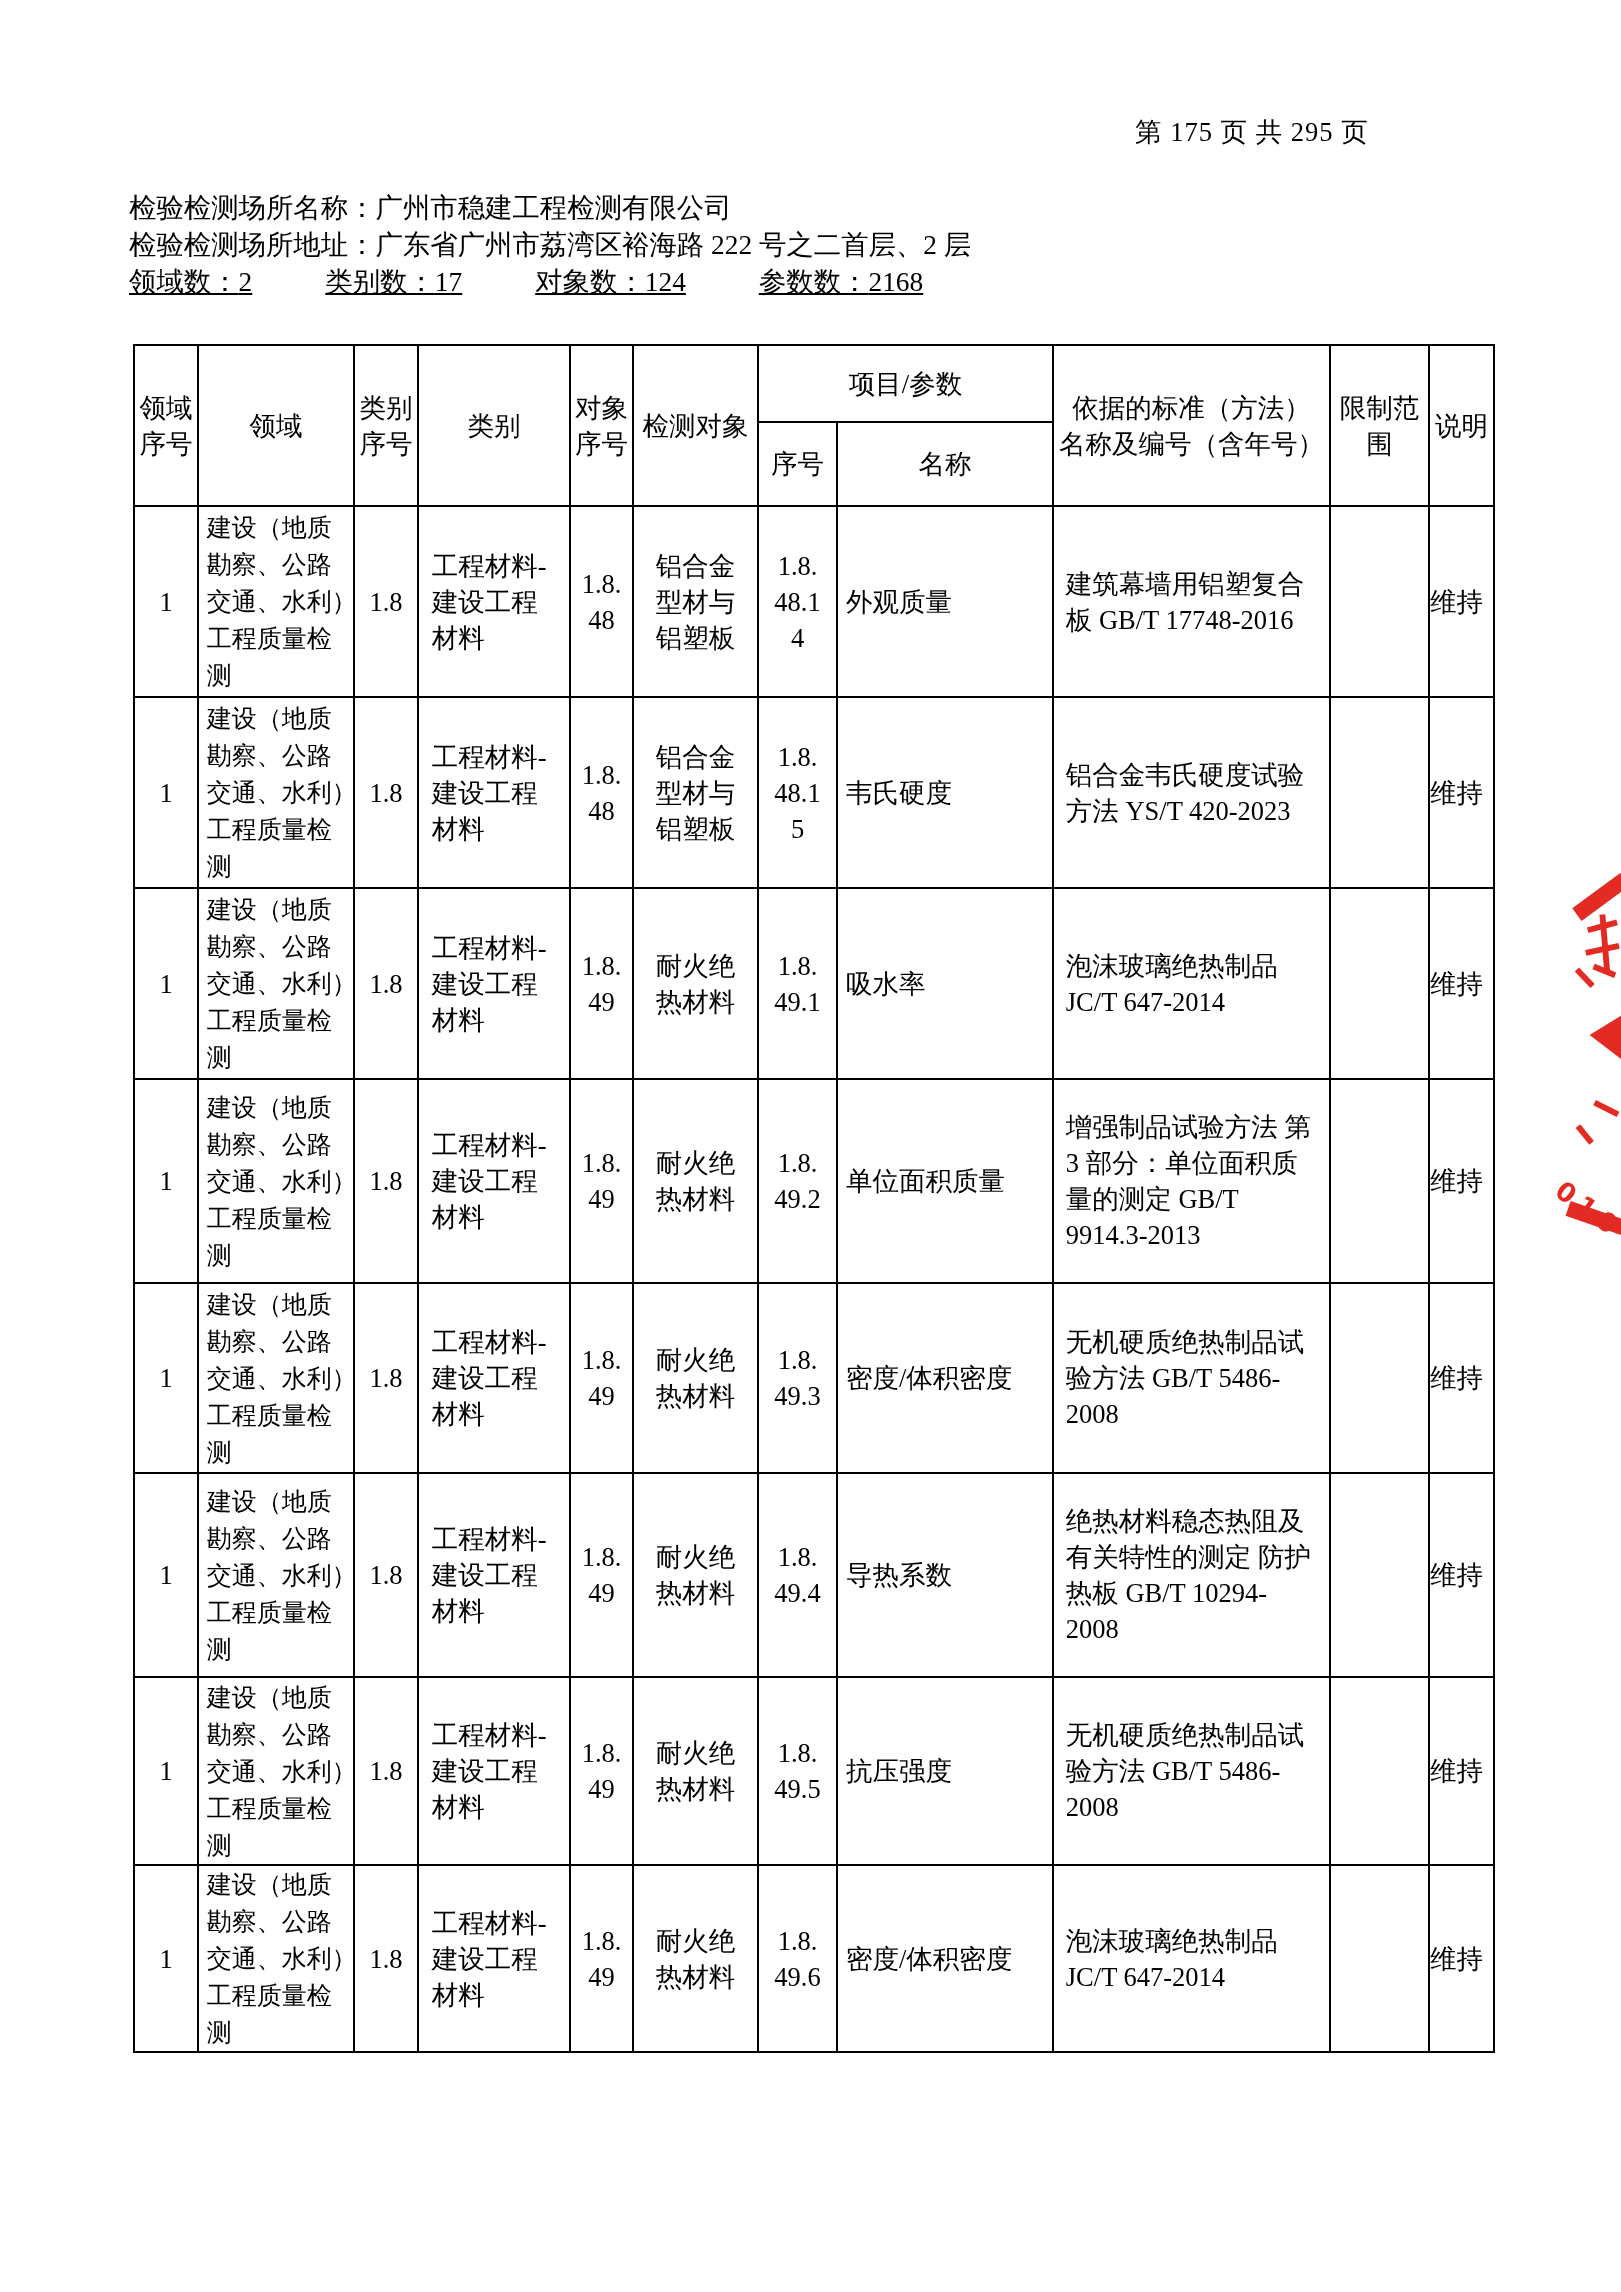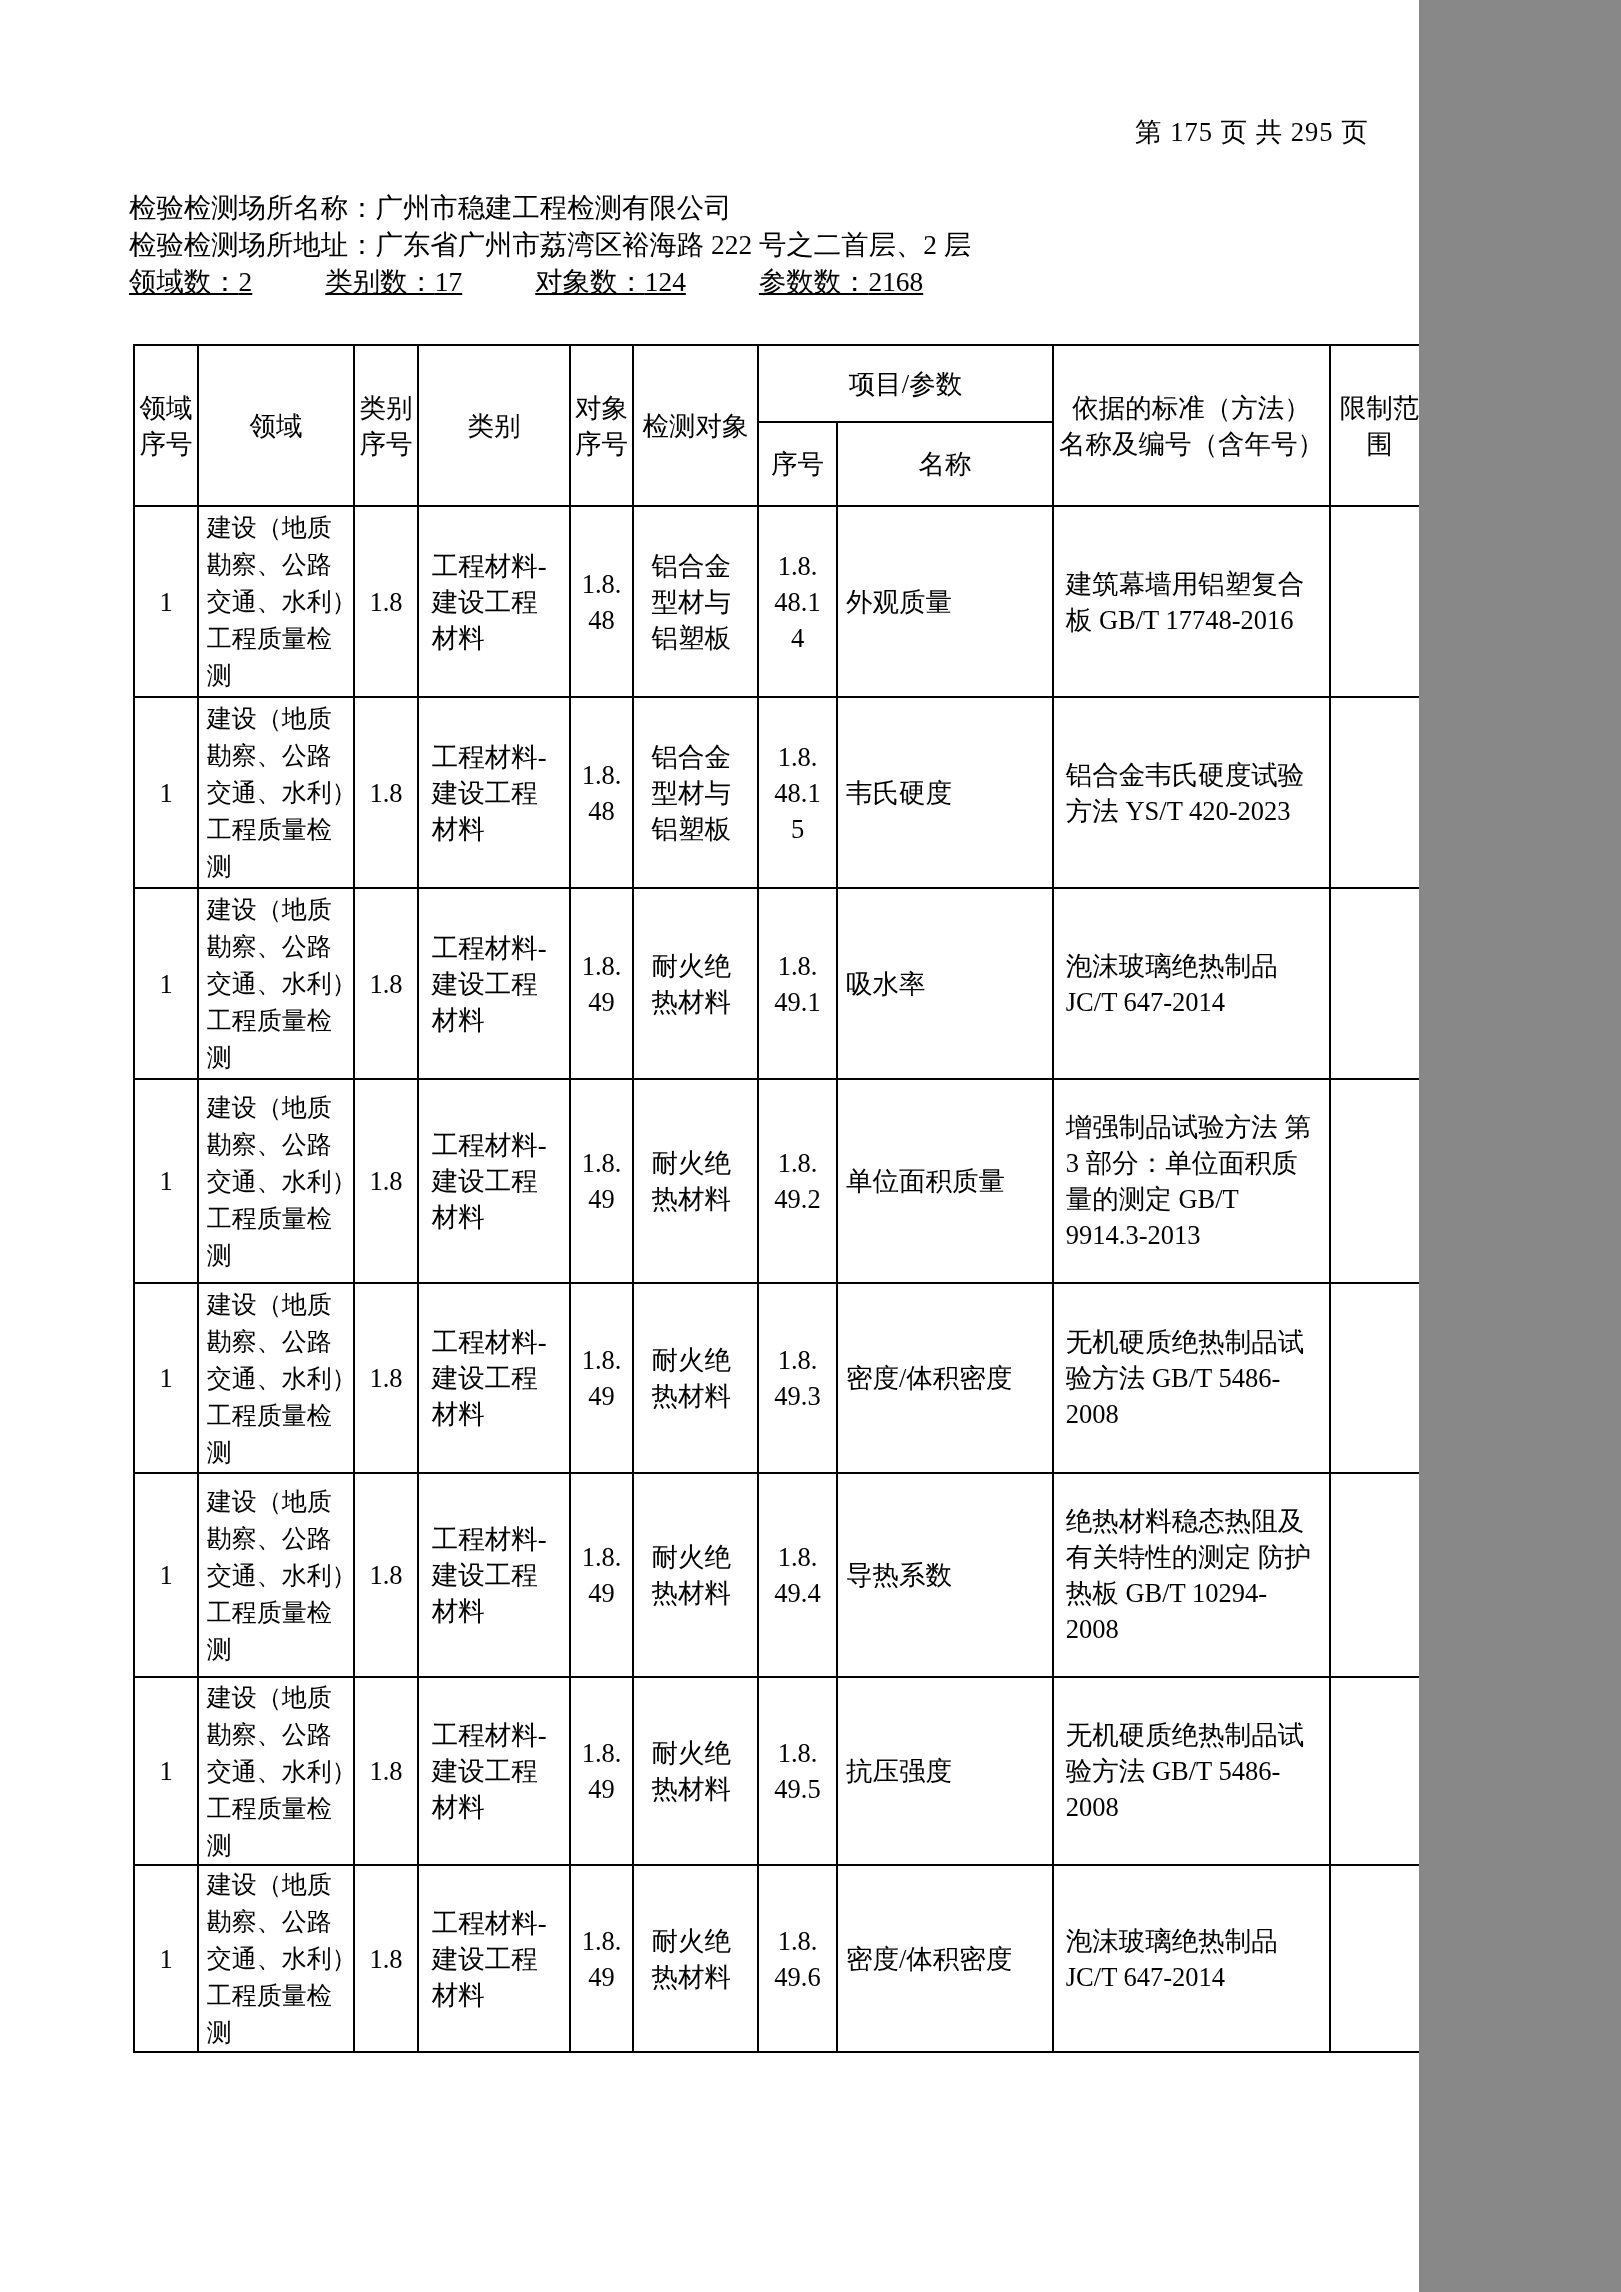--- a/index.html
+++ b/index.html
@@ -1,17 +1,17 @@
 <!DOCTYPE html>
 <html><head>
 <meta charset="utf-8">
 <style>
   html,body { margin:0; padding:0; background:#888; }
   .page {
-    position:relative; width:1419px; height:2293px;
+    position:relative; width:1621px; height:2293px;
     background:#ffffff; overflow:hidden;
     font-family:"Liberation Serif","DejaVu Serif",serif;
     color:#000;
   }
   .page-label {
     position:absolute; top:114px; left:1135px;
     font-size:26.5px; letter-spacing:1px; white-space:pre;
   }
   .info { position:absolute; top:190px; left:129px; font-size:27.4px; line-height:37px; }
   .info-line { white-space:pre; }
@@ -25,21 +25,21 @@
   }
   .qual th, .qual td { border:2px solid #000; vertical-align:middle; font-weight:normal; padding:0; }
   .qual thead th { text-align:center; }
   .hdr-top { height:77px; }
   .hdr-sub { height:84px; }
   .std-hdr { white-space:pre-line; }
   td.col-sn   { text-align:center; }
   td.col-domain { font-size:25px; white-space:pre; padding:0 7.8px; line-height:37px;margin-left:12px; }
   td.col-cat  { padding:0 12.7px; }
   td.col-objno{ text-align:center; white-space:pre-line; }
-  td.col-obj  { padding:0 17.6px; }
+  td.col-obj  { padding:0 17.6px;text-align:center; }
   td.col-pno  { text-align:center; white-space:pre-line; }
   td.col-pname{ padding:0 8px; }
   td.col-std  { padding:0 11.8px; }
   td.col-limit{ }
   td.col-note { text-align:left; }
   .seal { position:absolute; left:1525px; top:836px; width:96px; height:404px; }
 </style>
 </head>
 <body>
 

